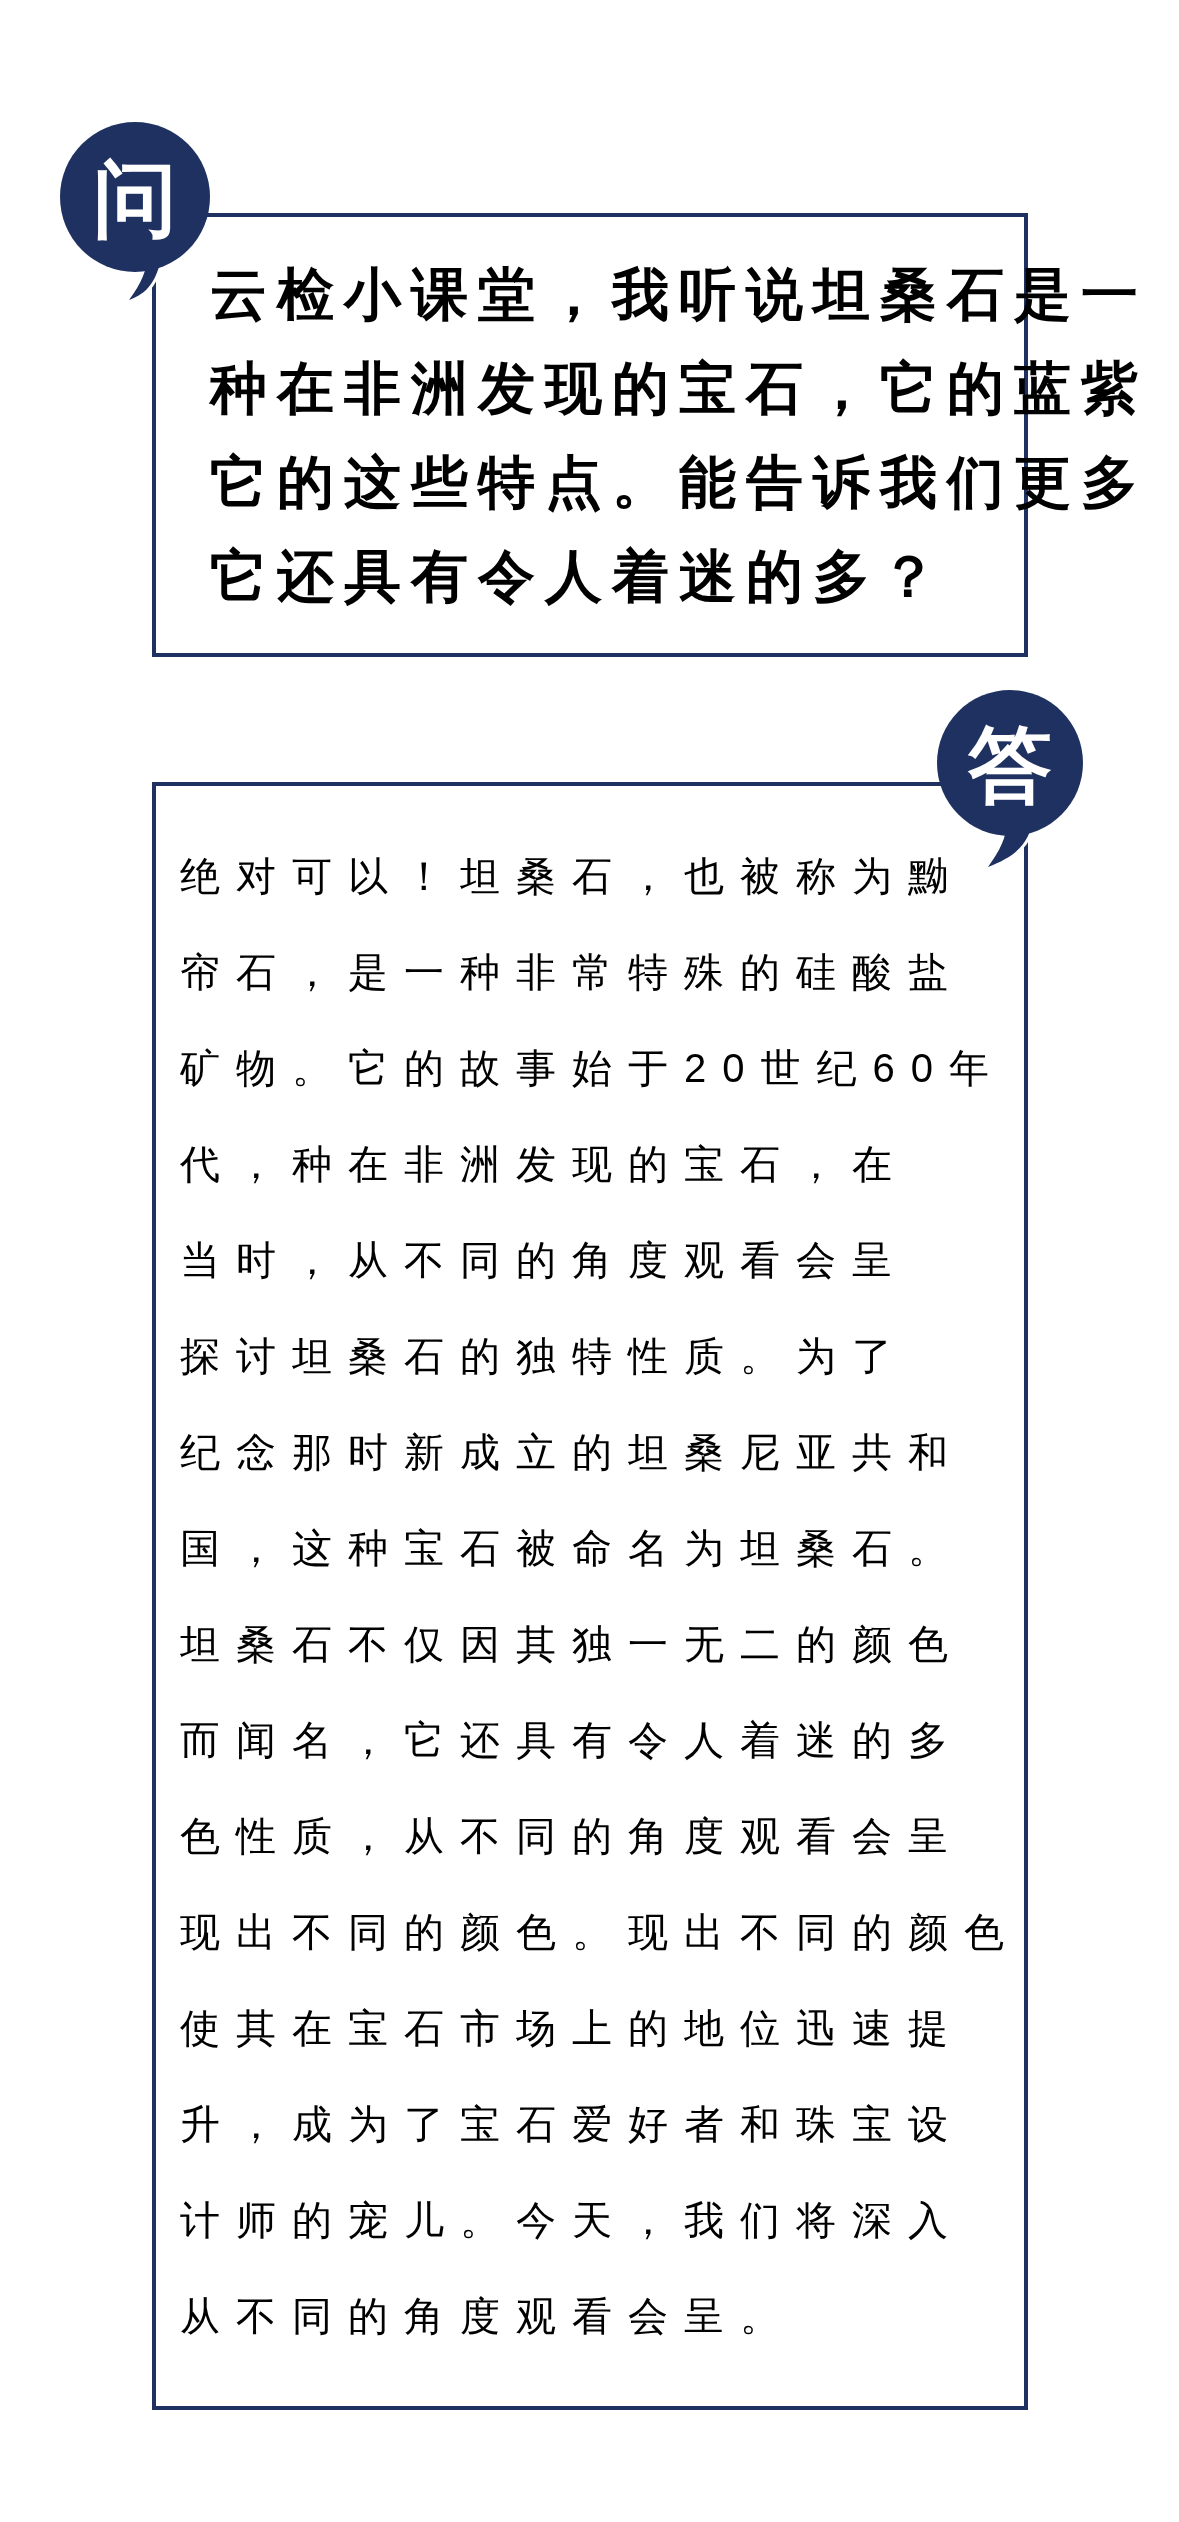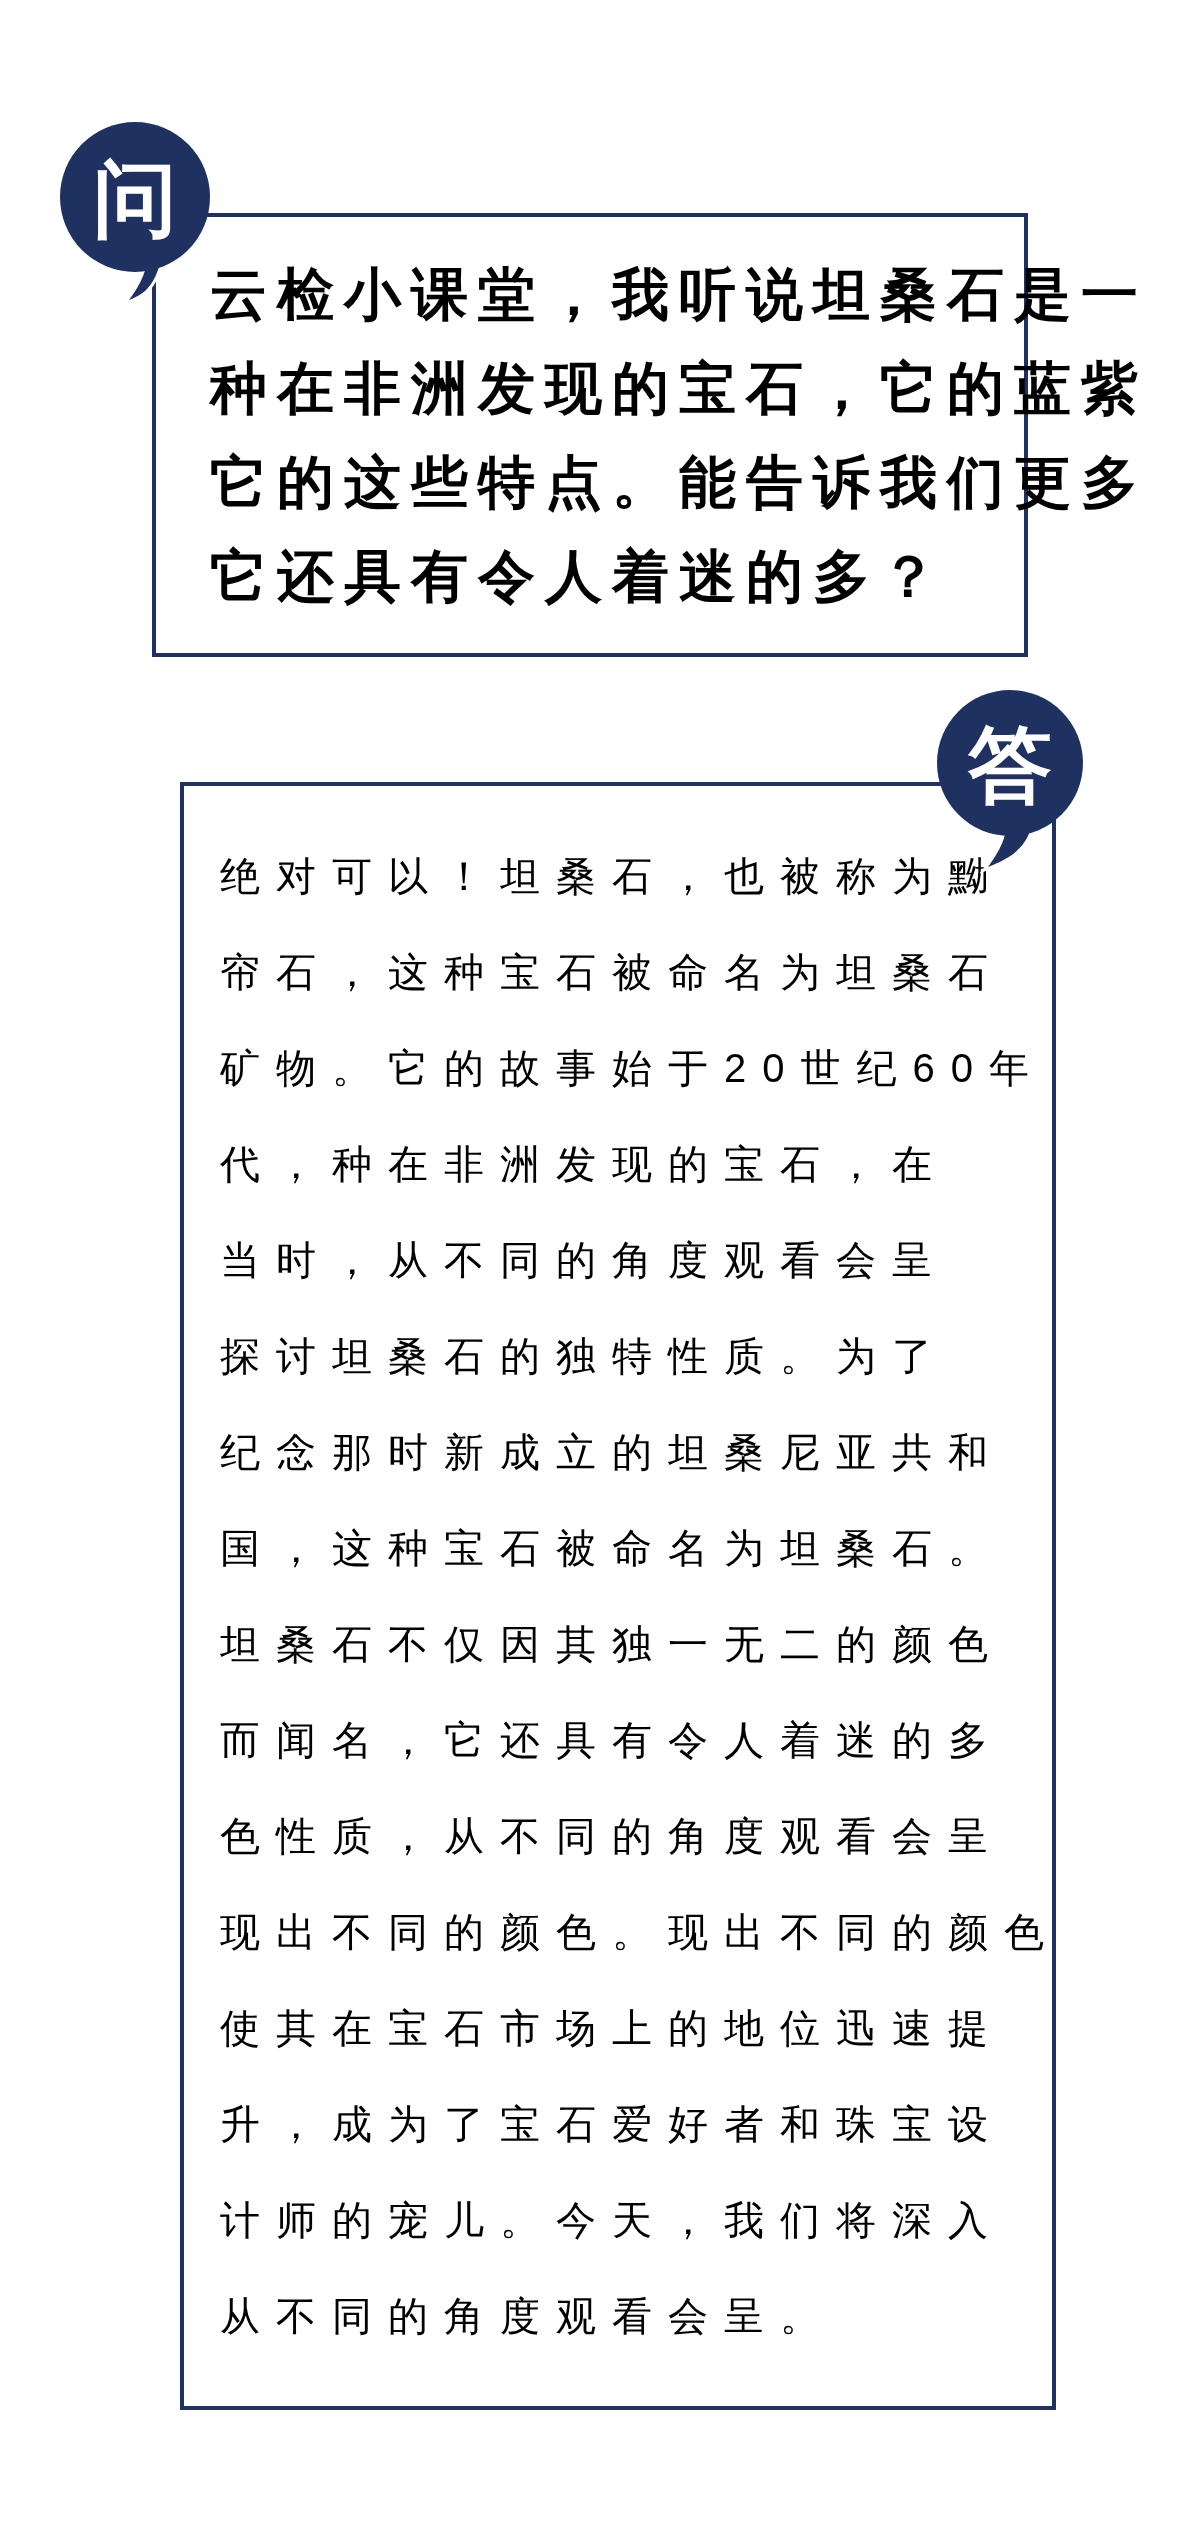--- a/index.html
+++ b/index.html
@@ -22,22 +22,21 @@
     z-index:1;
   }
   .question-box{
     left:152px; top:213px;
     width:876px; height:444px;
     padding-left:54px;
   }
   .answer-box{
     left:152px; top:782px;
     width:876px; height:1628px;
-    padding-left:36px;
-    margin-left:28px;
+    padding-left:24px;
   }
   .q-line{
     font-size:57px;
     font-weight:700;
     color:#000000;
     line-height:94px;
     letter-spacing:10px;
     white-space:nowrap;
   }
   .a-line{
@@ -67,21 +66,21 @@
 
   <div class="qa-box question-box">
     <div class="q-line">云检小课堂，我听说坦桑石是一</div>
     <div class="q-line">种在非洲发现的宝石，它的蓝紫</div>
     <div class="q-line">它的这些特点。能告诉我们更多</div>
     <div class="q-line">它还具有令人着迷的多？</div>
   </div>
 
   <div class="qa-box answer-box">
     <div class="a-line">绝对可以！坦桑石，也被称为黝</div>
-    <div class="a-line">帘石，这种宝石被命名为坦桑石</div>
+    <div class="a-line">帘石，是一种非常特殊的硅酸盐</div>
     <div class="a-line">矿物。它的故事始于20世纪60年</div>
     <div class="a-line">代，种在非洲发现的宝石，在</div>
     <div class="a-line">当时，从不同的角度观看会呈</div>
     <div class="a-line">探讨坦桑石的独特性质。为了</div>
     <div class="a-line">纪念那时新成立的坦桑尼亚共和</div>
     <div class="a-line">国，这种宝石被命名为坦桑石。</div>
     <div class="a-line">坦桑石不仅因其独一无二的颜色</div>
     <div class="a-line">而闻名，它还具有令人着迷的多</div>
     <div class="a-line">色性质，从不同的角度观看会呈</div>
     <div class="a-line">现出不同的颜色。现出不同的颜色</div>

